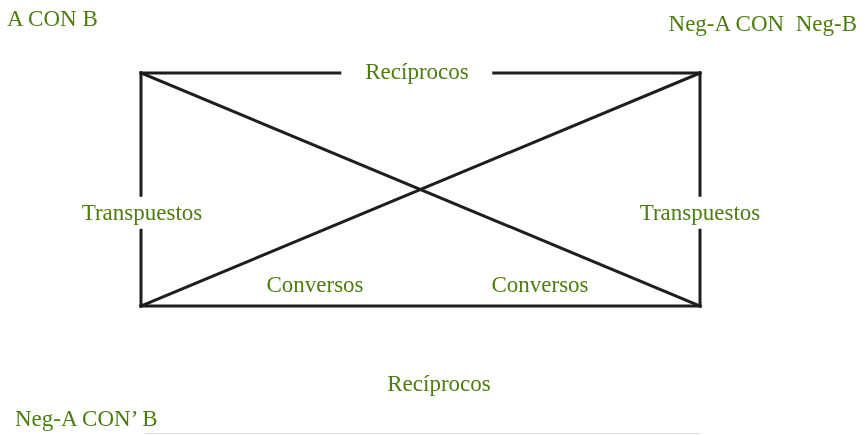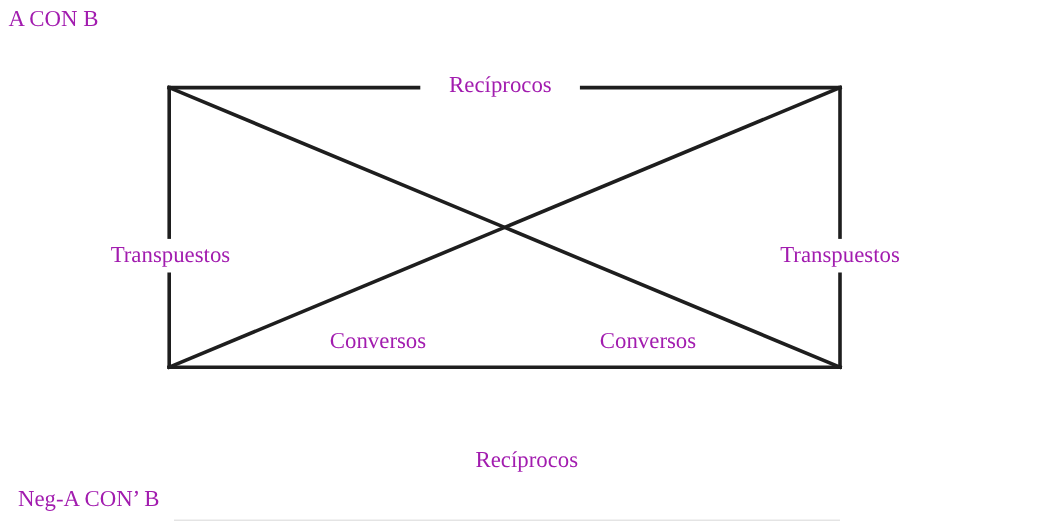--- a/index.html
+++ b/index.html
@@ -14,24 +14,24 @@
   }
   #figure-svg {
     position: absolute;
     left: 0; top: 0;
     width: 865px; height: 435px;
     z-index: 1;
   }
   .lbl {
     position: absolute;
     z-index: 2;
-    font-size: 19px;
+    font-size: 23px;
     line-height: 1.15;
     white-space: pre;
-    color: #a21caf;
+    color: #4d7c0f;
   }
   .lbl.centered { transform: translate(-50%, -50%); }
   .lbl.online { background: #ffffff; }
   .lbl.right-anchored { transform: none; }
   #label-edge-top     { left: 417px; top: 72px;  padding: 1px 24px; }
   #label-edge-left    { left: 142px; top: 213px; padding: 3px 5px; }
   #label-edge-right   { left: 700px; top: 213px; padding: 3px 5px; }
   #label-diag-left    { left: 315px; top: 285px; }
   #label-diag-right   { left: 540px; top: 285px; }
   #label-reciprocos-bottom { left: 439px; top: 384px; }
@@ -57,20 +57,21 @@
   <svg id="figure-svg" viewBox="0 0 865 435" xmlns="http://www.w3.org/2000/svg">
     <line x1="141" y1="73" x2="700" y2="73" stroke="#1e1e1e" stroke-width="3" stroke-linecap="square"></line>
     <line x1="141" y1="73" x2="141" y2="306" stroke="#1e1e1e" stroke-width="3" stroke-linecap="square"></line>
     <line x1="700" y1="73" x2="700" y2="306" stroke="#1e1e1e" stroke-width="3" stroke-linecap="square"></line>
     <line x1="141" y1="306" x2="700" y2="306" stroke="#1e1e1e" stroke-width="3" stroke-linecap="square"></line>
     <line x1="141" y1="73" x2="700" y2="306" stroke="#1e1e1e" stroke-width="3" stroke-linecap="square"></line>
     <line x1="700" y1="73" x2="141" y2="306" stroke="#1e1e1e" stroke-width="3" stroke-linecap="square"></line>
   </svg>
 
   <div class="lbl" id="label-corner-tl">A CON B</div>
+  <div class="lbl right-anchored" id="label-corner-tr">Neg-A CON  Neg-B</div>
   <div class="lbl" id="label-corner-bl">Neg-A CON’ B</div>
 
   <div class="lbl centered online" id="label-edge-top">Recíprocos</div>
   <div class="lbl centered online" id="label-edge-left">Transpuestos</div>
   <div class="lbl centered online" id="label-edge-right">Transpuestos</div>
 
   <div class="lbl centered" id="label-diag-left">Conversos</div>
   <div class="lbl centered" id="label-diag-right">Conversos</div>
 
   <div class="lbl centered" id="label-reciprocos-bottom">Recíprocos</div>

